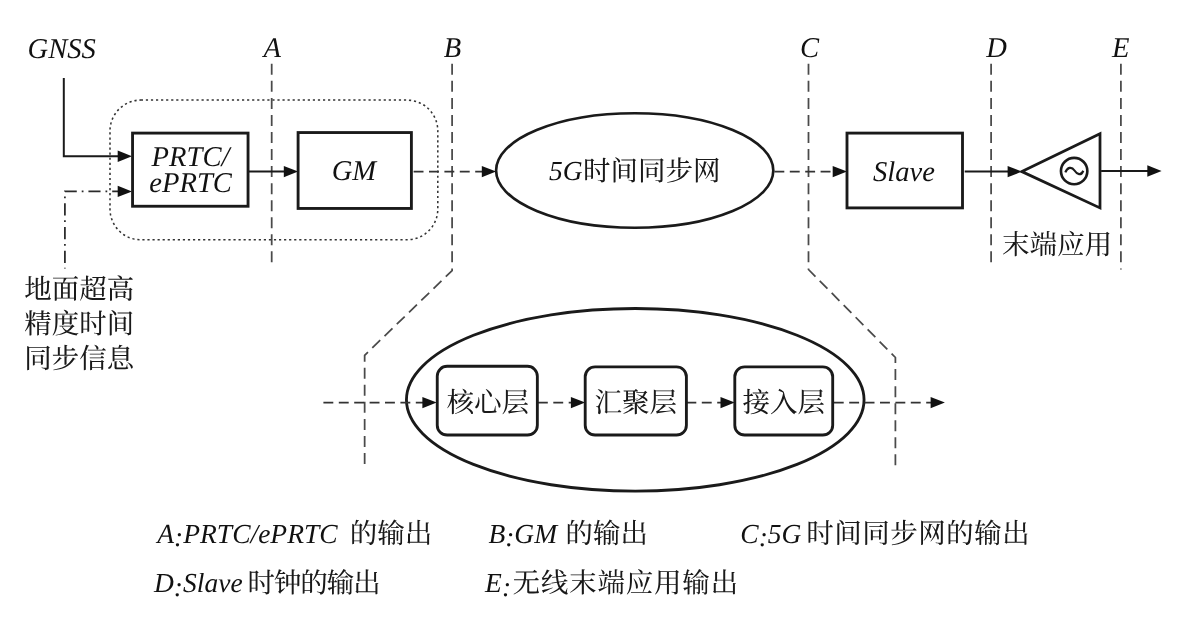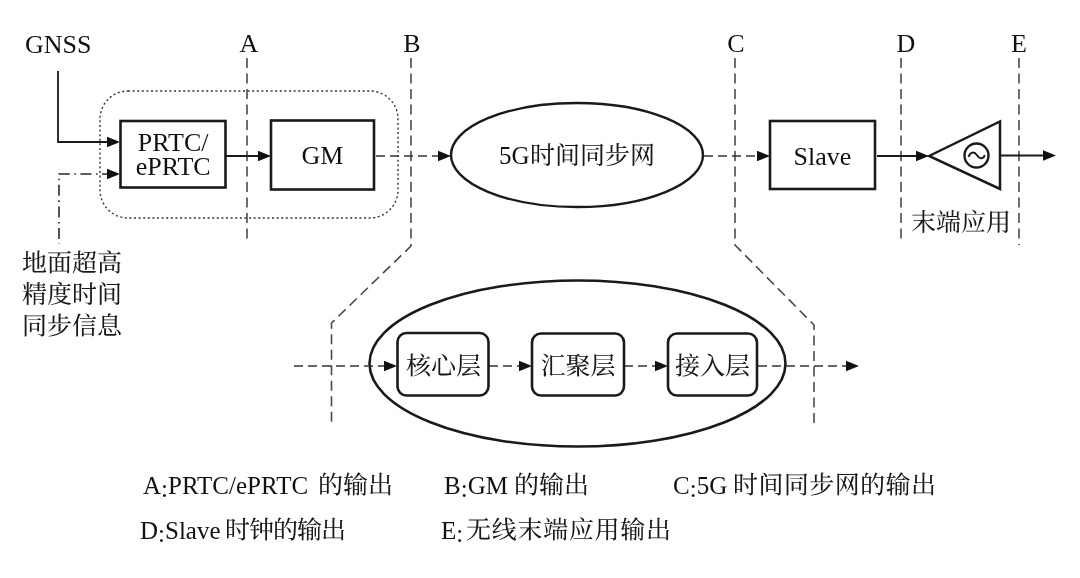--- a/index.html
+++ b/index.html
@@ -1,15 +1,15 @@
 <!DOCTYPE html>
 <html><head><meta charset="utf-8">
 <style>
 html,body{margin:0;padding:0;background:#fff;font-family:"Liberation Sans",sans-serif;}
-#wrap{width:1080px;height:578px;overflow:hidden;}
+#wrap{width:1080px;height:578px;overflow:hidden;font-style:italic;}
 </style></head>
 <body>
 <div id="wrap"><svg width="1080" height="578" viewBox="0 0 1080 578">
 <rect width="1080" height="578" fill="#ffffff"></rect>
 
 <rect x="100" y="91" width="298" height="127" rx="28" fill="none" stroke="#333" stroke-width="1.4" stroke-dasharray="2 2.6"></rect>
 
 <g stroke="#4a4a4a" stroke-width="1.6" fill="none" stroke-dasharray="10 5.5">
 <path d="M247,58 V244"></path>
 <path d="M411,58 V246 L331.5,323 V426"></path>

